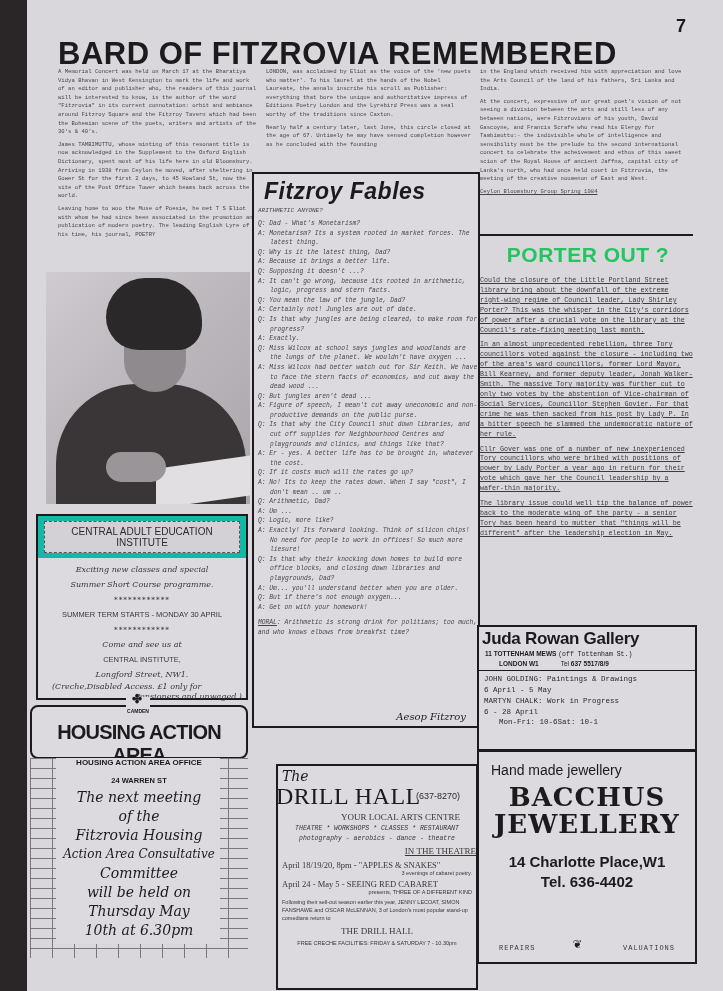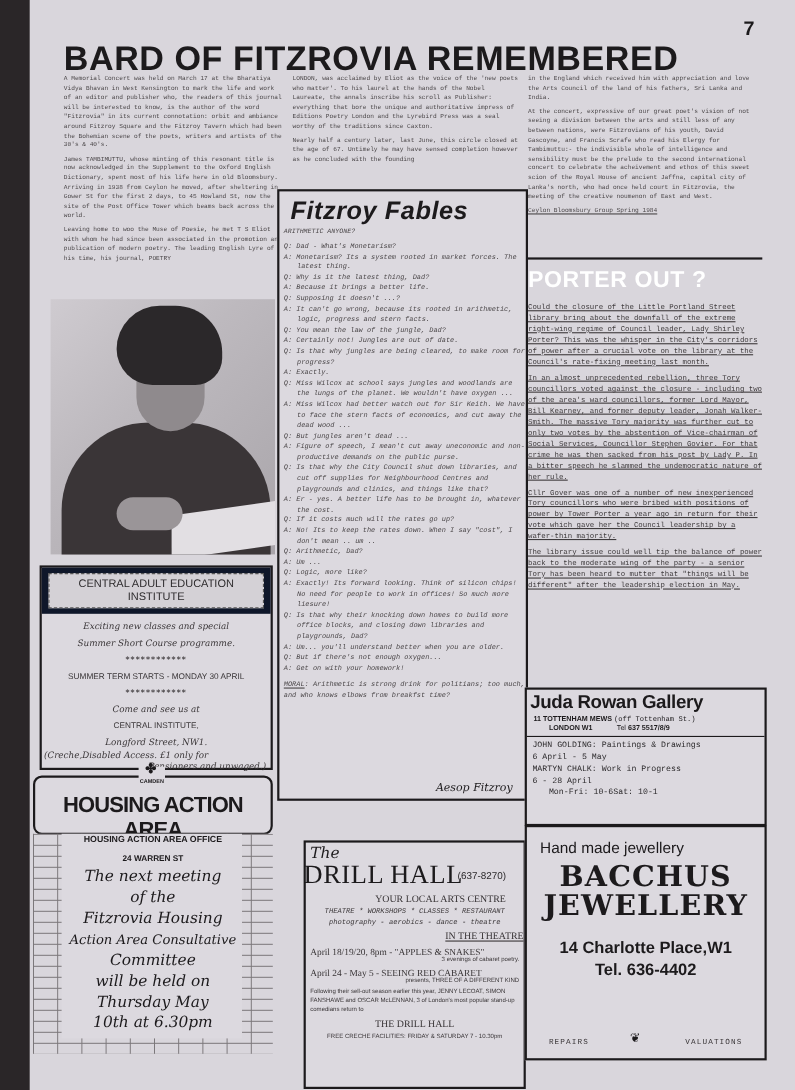--- a/index.html
+++ b/index.html
@@ -24,21 +24,21 @@
   .fables{left:252px;top:172px;width:224px;height:552px;}
   .fables h2{margin:4px 0 0 10px;font:bold italic 23px "Liberation Sans",sans-serif;color:#1c1a1c;letter-spacing:0.5px;}
   .fables .sub{margin:2px 0 0 4px;font:italic 6px "Liberation Mono",monospace;color:#4a4648;}
   .qa{margin:5px 0 0 4px;font:italic 6.3px/9.6px "Liberation Mono",monospace;color:#4a4648;}
   .qa div{padding-left:12px;text-indent:-12px;}
   .moral{margin:6px 0 0 4px;font:italic 6.3px/9.6px "Liberation Mono",monospace;color:#4a4648;}
   .moral u{font-style:italic;}
   .aesop{position:absolute;right:12px;bottom:4px;font:italic 10px "DejaVu Serif",serif;color:#1c1a1c;}
   .caei{left:36px;top:514px;width:208px;height:182px;}
   .caei .title{margin:3px 4px;border:1.5px dashed #555;background:#d4d1d6;text-align:center;font:10px "Liberation Sans",sans-serif;padding:4px 0;color:#2c2a2c;}
-  .caei .titlebar{background:#0f172a;padding:2px;}
+  .caei .titlebar{background:#14b8a6;padding:2px;}
   .caei .body{text-align:center;font:italic 8px "DejaVu Serif",serif;line-height:15px;color:#3a3638;margin-top:4px;}
   .caei .stars{letter-spacing:1px;font-weight:bold;font-style:normal;font-size:7px;}
   .caei .upright{font-style:normal;font-family:"Liberation Sans",sans-serif;font-size:7.5px;}
   .haa{left:30px;top:705px;width:214px;height:50px;border-radius:8px;}
   .haa .logo{position:absolute;left:94px;top:-10px;width:24px;height:20px;background:#dcd9df;text-align:center;font:bold 5px "Liberation Sans",sans-serif;color:#1c1a1c;line-height:28px;}
   .haa .logo:before{content:"✤";position:absolute;left:6px;top:-4px;font-size:12px;line-height:12px;}
   .haa .name{position:absolute;left:0;right:0;top:14px;text-align:center;font:bold 20px "Liberation Sans",sans-serif;letter-spacing:-0.8px;color:#1c1a1c;}
   .bricks{position:absolute;left:30px;top:758px;width:218px;height:200px;
     background-color:#d9d6dc;
     background-image:
@@ -57,21 +57,21 @@
   .drill .l1{font:9px "Liberation Serif",serif;margin-bottom:3px;margin-left:47px;}
   .drill .l2{font:italic 6.5px "Liberation Mono",monospace;margin-bottom:3px;}
   .drill .l3{font:italic 6.5px "Liberation Mono",monospace;margin-bottom:4px;}
   .drill .l4{font:9px "Liberation Serif",serif;text-decoration:underline;margin-bottom:4px;text-align:right;}
   .drill .ev{font:8.5px "Liberation Serif",serif;text-align:left;padding-left:4px;}
   .drill .small{font:5.5px "Liberation Sans",sans-serif;text-align:right;padding-right:4px;margin-bottom:3px;}
   .drill .para{font:5.5px/8px "Liberation Sans",sans-serif;text-align:left;padding-left:4px;}
   .drill .dh{font:9px "Liberation Serif",serif;margin:4px 0;}
   .drill .creche{font:5.5px "Liberation Sans",sans-serif;}
   .porter{position:absolute;left:480px;top:243px;width:216px;}
-  .porter h2{margin:0;text-align:left;font:bold 21px "Liberation Sans",sans-serif;color:#ffffff;letter-spacing:0.5px;}
+  .porter h2{margin:0;text-align:center;font:bold 21px "Liberation Sans",sans-serif;color:#22c55e;letter-spacing:0.5px;}
   .porter .txt{margin-top:9px;font:6.7px/9.9px "Liberation Mono",monospace;color:#3f3b3d;}
   .porter .txt p{margin:0 0 5px 0;text-decoration:underline;}
   .juda{left:477px;top:625px;width:216px;height:122px;}
   .juda .name{margin:2px 0 0 3px;font:bold 17px "Liberation Sans",sans-serif;color:#1c1a1c;letter-spacing:-0.3px;}
   .juda .addr{margin:1px 0 0 6px;font:bold 6.5px "Liberation Sans",sans-serif;color:#1c1a1c;}
   .juda .addr span{font:normal 6.5px "Liberation Mono",monospace;}
   .juda .addr2{margin:2px 0 0 20px;font:bold 6.5px "Liberation Sans",sans-serif;color:#1c1a1c;}
   .juda .addr2 .tel{margin-left:22px;font-weight:normal;}
   .juda .addr2 .tel b{font-weight:bold;}
   .juda .sep{border-top:1.5px solid #1c1a1c;margin:3px 0 3px 0;}
@@ -150,39 +150,39 @@
   </div>
   <div class="moral"><u>MORAL</u><span>: Arithmetic is strong drink for politians; too much, and who knows elbows from breakfst time?</span></div>
   <div class="aesop">Aesop Fitzroy</div>
 </div>
 
 <div class="porter">
   <h2>PORTER OUT ?</h2>
   <div class="txt">
     <p>Could the closure of the Little Portland Street library bring about the downfall of the extreme right-wing regime of Council leader, Lady Shirley Porter? This was the whisper in the City's corridors of power after a crucial vote on the library at the Council's rate-fixing meeting last month.</p>
     <p>In an almost unprecedented rebellion, three Tory councillors voted against the closure - including two of the area's ward councillors, former Lord Mayor, Bill Kearney, and former deputy leader, Jonah Walker-Smith. The massive Tory majority was further cut to only two votes by the abstention of Vice-chairman of Social Services, Councillor Stephen Govier. For that crime he was then sacked from his post by Lady P. In a bitter speech he slammed the undemocratic nature of her rule.</p>
-    <p>Cllr Gover was one of a number of new inexperienced Tory councillors who were bribed with positions of power by Tower Porter a year ago in return for their vote which gave her the Council leadership by a wafer-thin majority.</p>
+    <p>Cllr Gover was one of a number of new inexperienced Tory councillors who were bribed with positions of power by Lady Porter a year ago in return for their vote which gave her the Council leadership by a wafer-thin majority.</p>
     <p>The library issue could well tip the balance of power back to the moderate wing of the party - a senior Tory has been heard to mutter that "things will be different" after the leadership election in May.</p>
   </div>
 </div>
 
 <div class="box caei">
   <div class="titlebar">
       <div class="title">CENTRAL ADULT EDUCATION INSTITUTE</div>
     </div>
   <div class="body">
     <div>Exciting new classes and special</div>
     <div>Summer Short Course programme.</div>
     <div class="stars">************</div>
     <div class="upright">SUMMER TERM STARTS - MONDAY 30 APRIL</div>
     <div class="stars">************</div>
     <div>Come and see us at</div>
     <div class="upright">CENTRAL INSTITUTE,</div>
     <div>Longford Street, NW1.</div>
-    <div style="line-height:10px;text-align:left;padding-left:2px">(Creche,Disabled Access. £1 only for</div>
+    <div style="line-height:10px;text-align:left;padding-left:14px">(Creche,Disabled Access. £1 only for</div>
     <div style="line-height:10px;text-align:right;padding-right:4px">Pensioners and unwaged.)</div>
   </div>
 </div>
 
 <div class="box haa">
   <div class="logo">CAMDEN</div>
   <div class="name">HOUSING ACTION AREA</div>
 </div>
 <div class="bricks">
   <div class="clear"></div>

